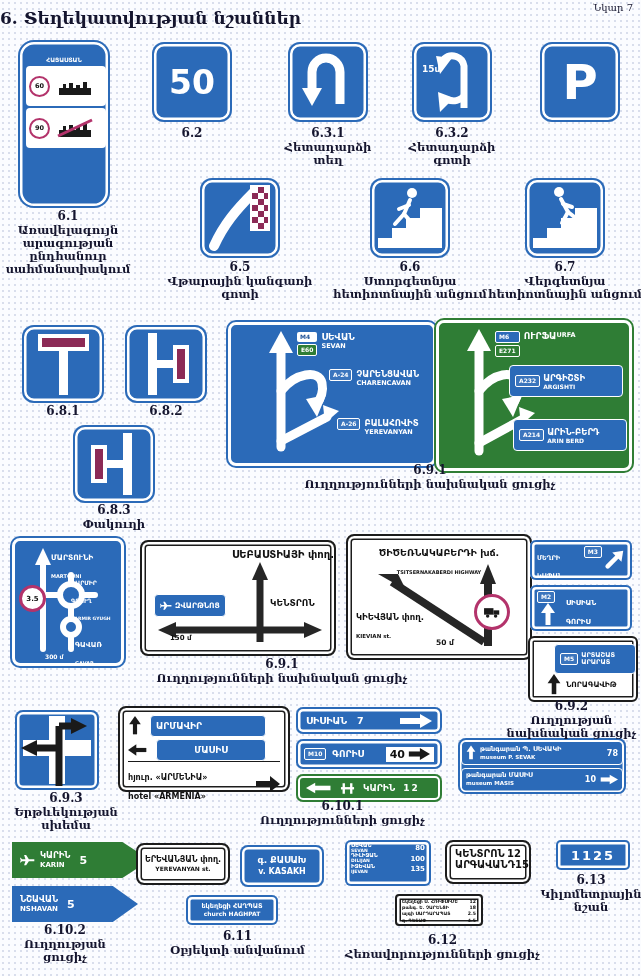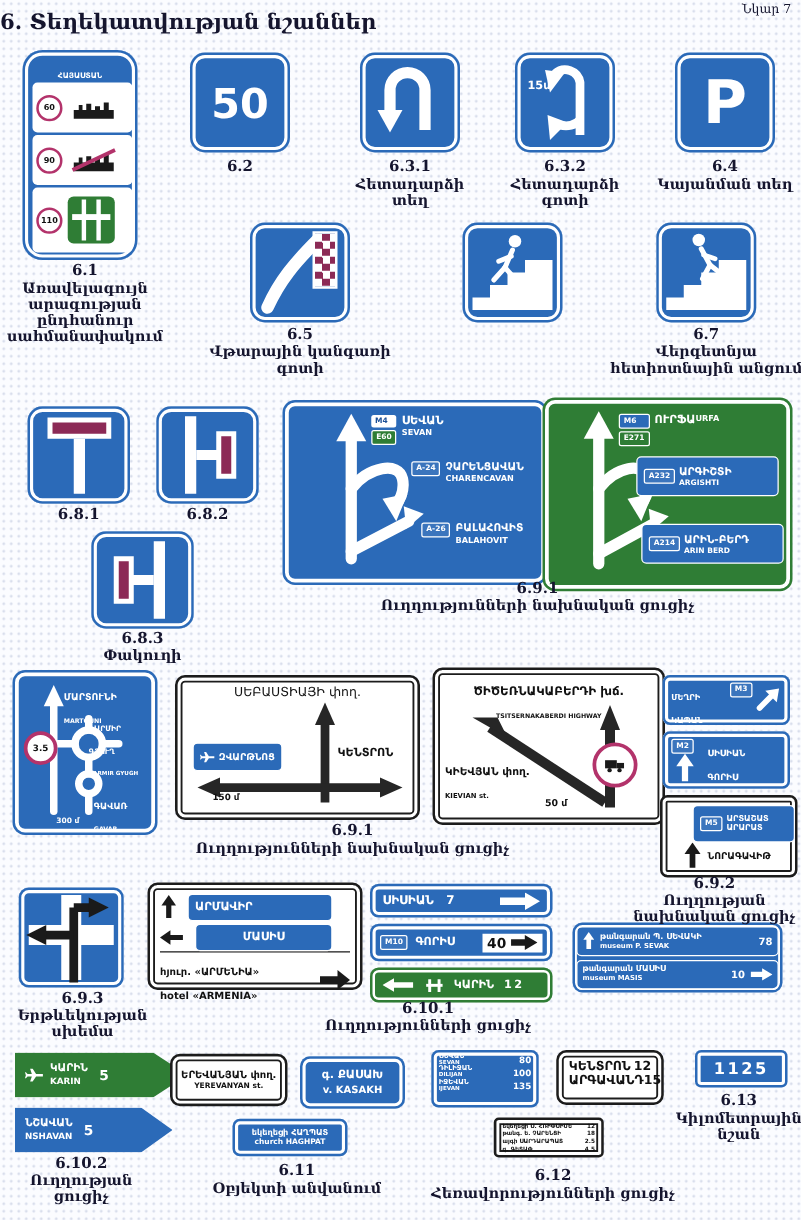--- a/index.html
+++ b/index.html
@@ -56,28 +56,20 @@
           <path d="M1,19 V12 h4 v-4 h3 v4 h3 V7 h4 v5 h3 V9 h4 v3 h3 V6 h4 v6 h4 v7 z" fill="#1a1a1a"></path>
         </svg>
     </div>
     <div class="whrow" style="position:absolute;left:8px;top:68px;width:74px;height:36px">
       <span class="circle-lim">90</span>
       <svg width="44" height="20" viewBox="0 0 34 20">
           <path d="M1,19 V12 h4 v-4 h3 v4 h3 V7 h4 v5 h3 V9 h4 v3 h3 V6 h4 v6 h4 v7 z" fill="#1a1a1a"></path>
           <line x1="0" y1="18" x2="34" y2="2" stroke="#b3336b" stroke-width="3"></line>
         </svg>
     </div>
-    <div class="whrow" style="position:absolute;left:8px;top:110px;width:74px;height:48px">
-      <span class="circle-lim">110</span>
-      <svg width="40" height="40" viewBox="0 0 34 34">
-          <rect x="1" y="1" width="32" height="32" rx="4" fill="#2f7d35"></rect>
-          <path d="M12,3 V31 M22,3 V31" stroke="#fff" stroke-width="3"></path>
-          <rect x="4" y="13" width="26" height="4" fill="#fff"></rect>
-        </svg>
-    </div>
   </div>
 
   <div class="bsq" style="left:152px;top:42px;width:80px;height:80px">
     <div style="width:100%;height:100%;display:flex;align-items:center;justify-content:center;color:#fff;font-weight:700;font-size:33px">50</div>
   </div>
 
   <div class="bsq" style="left:288px;top:42px;width:80px;height:80px">
     <svg width="80" height="80" viewBox="0 0 80 80">
       <path d="M52,62 V30 a14,14 0 0 0 -28,0 v16" stroke="#fff" stroke-width="9" fill="none"></path>
       <polygon points="14,46 34,46 24,64" fill="#fff"></polygon>
@@ -182,21 +174,21 @@
       <span class="bdg o">A-24</span>
       <span style="display:inline-flex;flex-direction:column">
         <span class="hy" style="font-size:8.5px">ՉԱՐԵՆՑԱՎԱՆ</span>
         <span class="en" style="font-size:6.5px">CHARENCAVAN</span>
       </span>
     </div>
     <div class="r" style="left:106px;top:93px">
       <span class="bdg o">A-26</span>
       <span style="display:inline-flex;flex-direction:column">
         <span class="hy" style="font-size:8.5px">ԲԱԼԱՀՈՎԻՏ</span>
-        <span class="en" style="font-size:6.5px">BALAHOVIT</span>
+        <span class="en" style="font-size:6.5px">YEREVANYAN</span>
       </span>
     </div>
   </div>
 
   <div class="gpanel" style="left:436px;top:320px;width:190px;height:145px">
     <svg width="184" height="139" viewBox="0 0 184 139" style="position:absolute;left:0;top:0">
       <g stroke="#fff" stroke-width="9" fill="none" stroke-linecap="round">
         <path d="M40,128 V24"></path>
         <path d="M40,68 C54,50 76,46 79,60 C81,70 77,77 73,82"></path>
         <path d="M40,120 L84,96"></path>
@@ -253,21 +245,21 @@
       <span class="en" style="font-size:4.5px">KARMIR GYUGH</span>
     </div>
     <div style="position:absolute;left:60px;top:92px;line-height:1.1">
       <span class="hy" style="font-size:7px">ԳԱՎԱՌ</span><br>
       <span class="en" style="font-size:5px">GAVAR</span>
     </div>
     <span class="hy" style="position:absolute;left:30px;bottom:3px;font-size:6px">300 մ</span>
   </div>
 
   <div class="wpanel" style="left:140px;top:540px;width:192px;height:112px">
-    <div style="position:absolute;top:7px;width:100%;text-align:center;font-weight:400;font-size:10px;color:#111">ՍԵԲԱՍՏԻԱՅԻ փող.</div>
+    <div style="position:absolute;top:7px;width:100%;text-align:right;font-weight:700;font-size:10px;color:#111">ՍԵԲԱՍՏԻԱՅԻ փող.</div>
     <svg width="188" height="108" viewBox="0 0 188 108" style="position:absolute;left:0;top:0">
       <g stroke="#262626" stroke-width="7" fill="none">
         <path d="M118,100 V34"></path>
           <path d="M30,88 H166"></path>
       </g>
       <g fill="#262626">
         <polygon points="110,38 126,38 118,20"></polygon>
         <polygon points="34,80 34,96 16,88"></polygon>
         <polygon points="162,80 162,96 180,88"></polygon>
       </g>
@@ -549,28 +541,28 @@
     <div class="n">6.2</div>
   </div>
   <div class="cap" style="left:272px;top:127px;width:112px">
     <div class="n">6.3.1</div>
       <div>Հետադարձի տեղ</div>
   </div>
   <div class="cap" style="left:396px;top:127px;width:112px">
     <div class="n">6.3.2</div>
       <div>Հետադարձի գոտի</div>
   </div>
-  <div class="cap" style="left:524px;top:127px;width:112px">
-    <div class="n">6.4</div>
-      <div>Կայանման տեղ</div>
-  </div>
   <div class="cap" style="left:162px;top:261px;width:156px">
     <div class="n">6.5</div>
       <div>Վթարային կանգառի գոտի</div>
   </div>
+  <div class="cap" style="left:332px;top:261px;width:156px">
+    <div class="n">6.6</div>
+      <div>Ստորգետնյա հետիոտնային անցում</div>
+  </div>
   <div class="cap" style="left:487px;top:261px;width:156px">
     <div class="n">6.7</div>
       <div>Վերգետնյա հետիոտնային անցում</div>
   </div>
   <div class="cap" style="left:22px;top:405px;width:82px">
     <div class="n">6.8.1</div>
   </div>
   <div class="cap" style="left:125px;top:405px;width:82px">
     <div class="n">6.8.2</div>
   </div>

